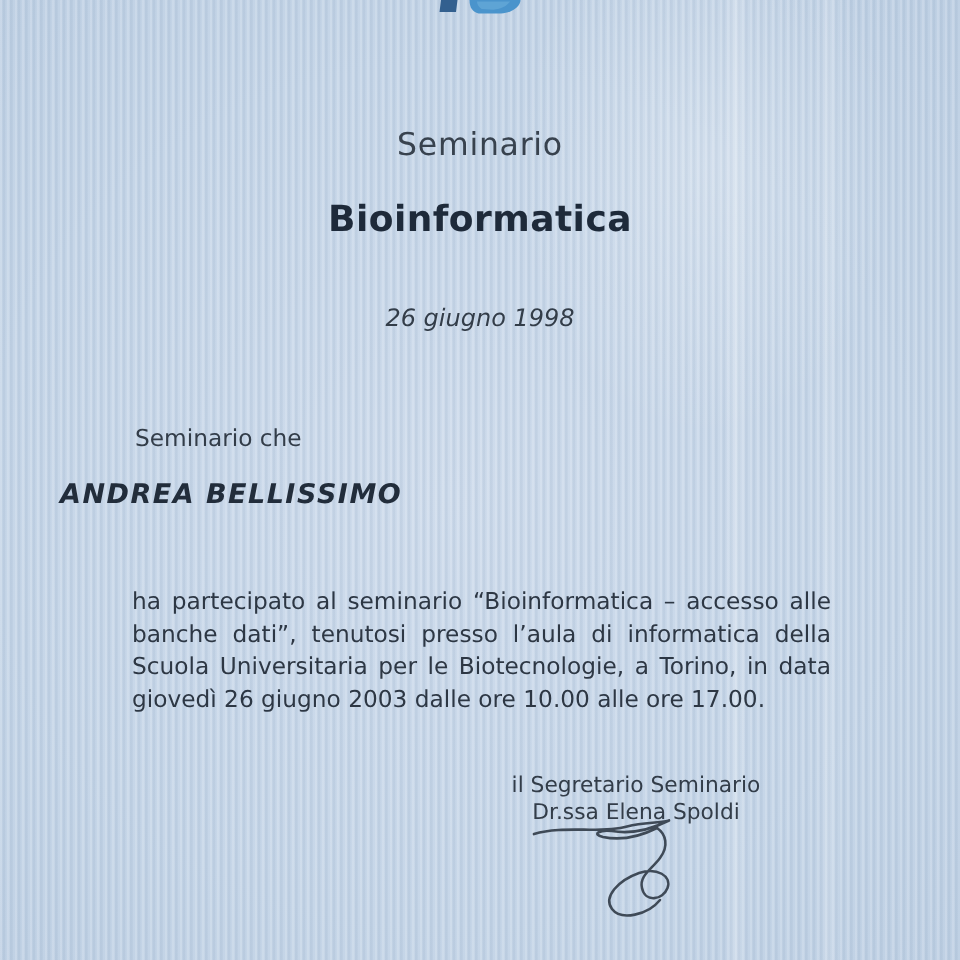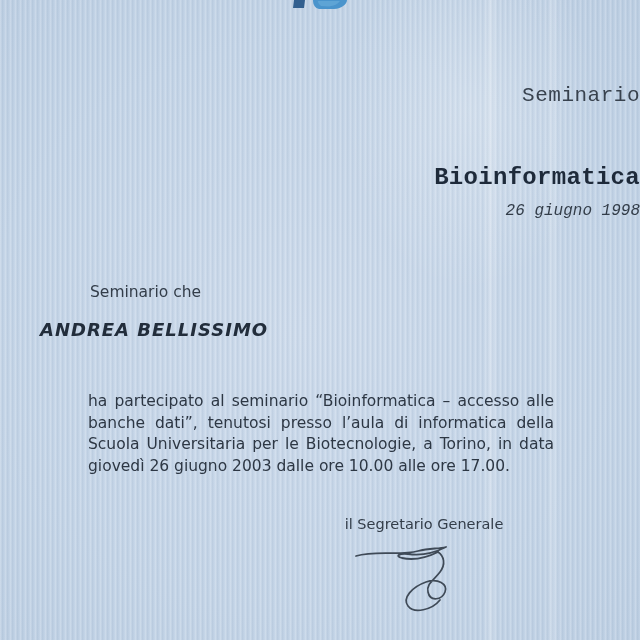--- a/index.html
+++ b/index.html
@@ -18,23 +18,23 @@
       
       repeating-linear-gradient(90deg,
         rgba(255,255,255,.14) 0px, rgba(255,255,255,.14) 1px,
         rgba(96,126,160,.10) 2px, rgba(96,126,160,.10) 3px,
         rgba(255,255,255,0) 4px, rgba(255,255,255,0) 5px),
       
       radial-gradient(ellipse 560px 520px at 300px 330px, #cfdcec 0%, #c6d6e8 55%, #bccee2 100%);
     background-color:#c6d6e8;
   }
   .abs{position:absolute;}
-  .centered{left:0;width:640px;text-align:right;font-family:Liberation Mono, monospace;}
+  .centered{left:0;width:640px;text-align:center;}
   .seminar-label{top:84px;font-size:21px;letter-spacing:.5px;color:#38424e;}
-  .title{top:132px;font-size:24px;line-height:28px;font-weight:bold;color:#1e2a3a;letter-spacing:.3px;margin-top:32px;}
+  .title{top:132px;font-size:24px;line-height:28px;font-weight:bold;color:#1e2a3a;letter-spacing:.3px;}
   .date{top:202px;font-size:16px;font-style:italic;color:#333d49;}
   .attest{top:283px;left:90px;font-size:15.5px;color:#333d49;}
   .attendee{top:319px;left:0;width:636px;text-align:left;
     font-size:18px;font-weight:bold;font-style:italic;letter-spacing:1px;color:#222d3b;margin-left:40px;}
   .body-par{top:391px;left:88px;width:466px;font-size:15.5px;line-height:21.5px;
     text-align:justify;color:#2d3744;}
   .sig-block{top:515px;left:338px;width:172px;text-align:center;
     font-size:14.5px;line-height:18px;color:#333d49;}
   .sig-svg{top:540px;left:342px;}
   .logo{top:0;left:288px;}
@@ -58,21 +58,22 @@
 
   <div class="abs centered date">26 giugno 1998</div>
 
   <div class="abs attest">Seminario che</div>
 
   <div class="abs attendee">ANDREA BELLISSIMO</div>
 
   <div class="abs body-par">ha partecipato al seminario “Bioinformatica – accesso alle banche dati”, tenutosi presso l’aula di informatica della Scuola Universitaria per le Biotecnologie, a Torino, in data giovedì 26 giugno 2003 dalle ore 10.00 alle ore 17.00.</div>
 
   <div class="abs sig-block">
-    <div>il Segretario Generale</div>
+    <div>il Segretario Seminario</div>
+    <div>Dr.ssa Elena Spoldi</div>
   </div>
 
   <svg class="abs sig-svg" width="140" height="82" viewBox="0 0 140 82" aria-hidden="true">
     <path d="M14 16 C 34 10, 58 16, 76 11 C 88 8, 96 9, 104 7
              M104 7 C 92 13, 78 16, 66 14 C 58 13, 52 16, 60 18 C 74 21, 88 16, 96 12" fill="none" stroke="#3f4a57" stroke-width="1.8" stroke-linecap="round"></path>
     <path d="M96 12 C 102 16, 104 24, 98 32 C 92 40, 84 44, 86 52
              C 88 62, 100 60, 103 52 C 106 44, 96 38, 84 42
              C 70 47, 60 58, 66 66 C 72 74, 90 70, 98 60" fill="none" stroke="#3f4a57" stroke-width="1.7" stroke-linecap="round"></path>
   </svg>
 

